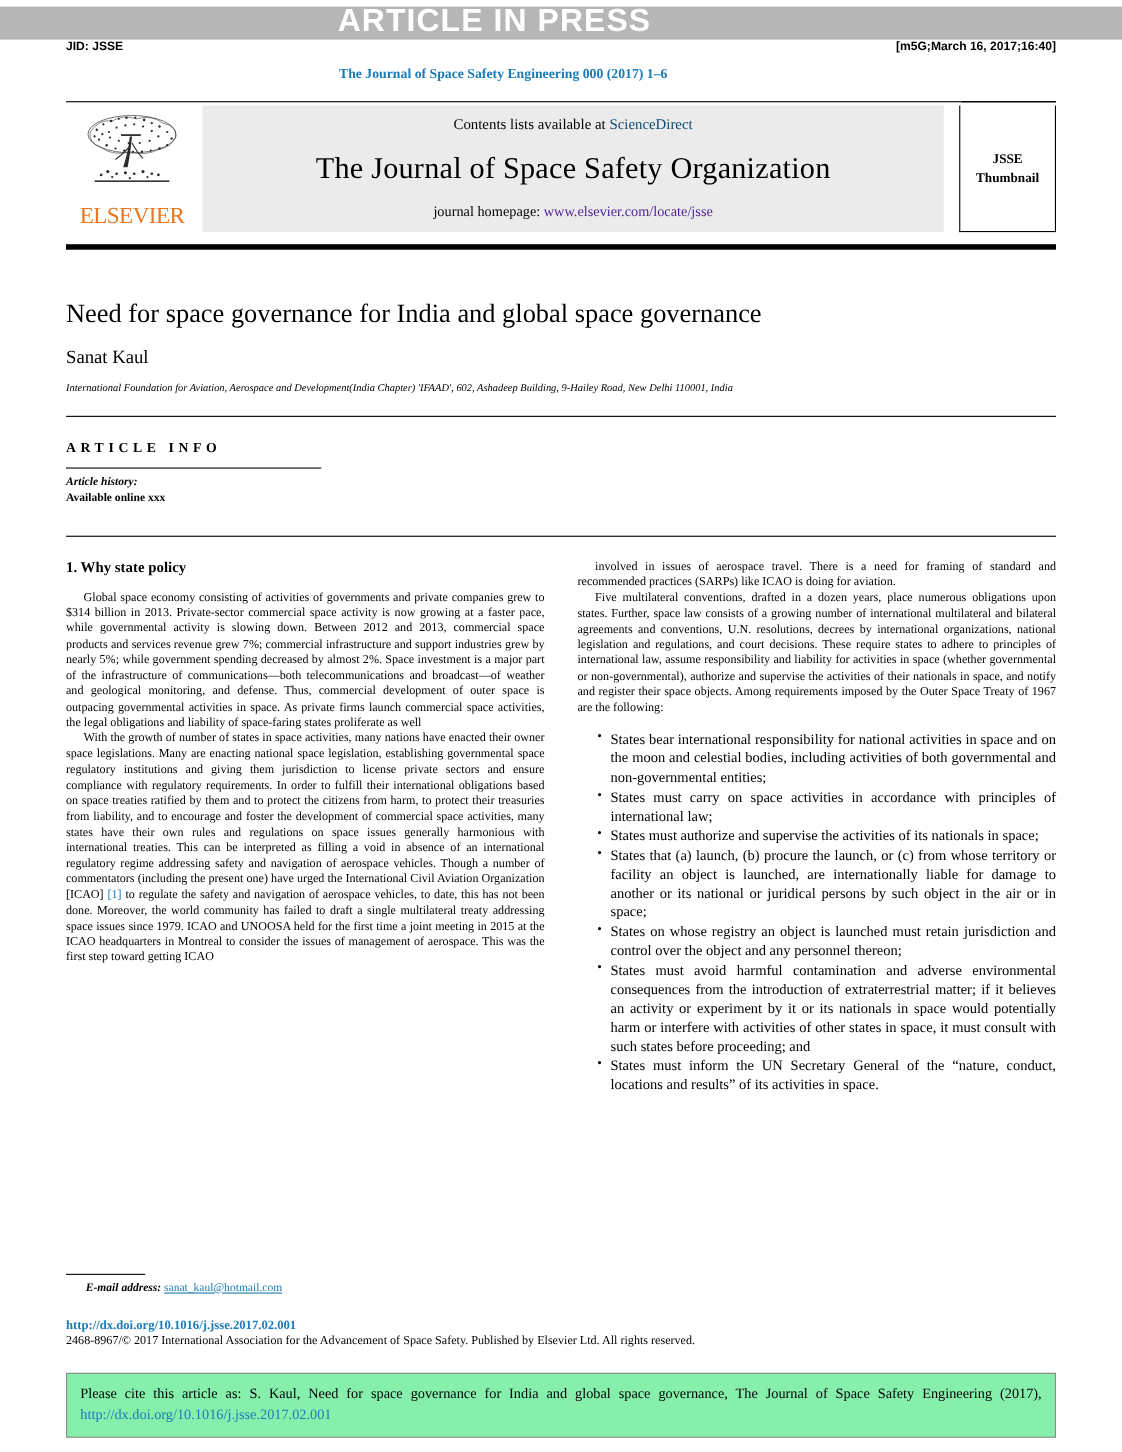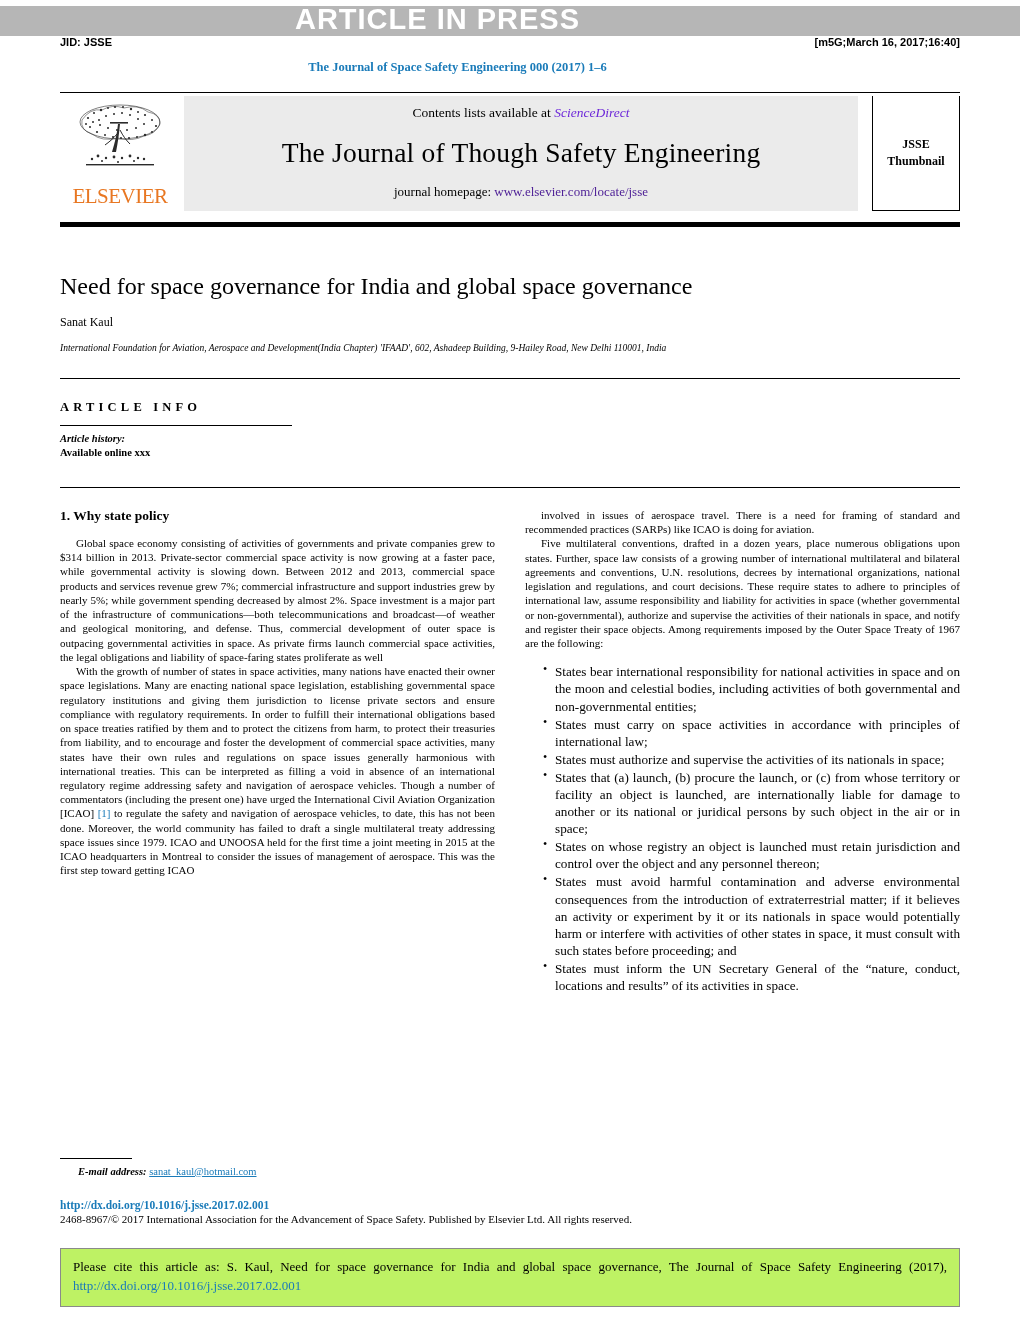--- a/index.html
+++ b/index.html
@@ -27,21 +27,21 @@
   .press-band {
     position: absolute;
     left: 0;
     top: 6px;
     width: 1020px;
     height: 30px;
     background: #b6b6b6;
   }
   .press-text {
     position: absolute;
-    left: 4px;
+    left: 16px;
     top: 4px;
     width: 867px;
     text-align: center;
     font-family: "Liberation Sans", "DejaVu Sans", sans-serif;
     font-size: 29px;
     font-weight: 700;
     letter-spacing: 1px;
     color: #ffffff;
     line-height: 30px;
   }
@@ -113,21 +113,21 @@
     display: flex;
     flex-direction: column;
     justify-content: space-between;
     align-items: center;
     padding: 9px 0 11px 0;
     margin-left: 4px;
   }
   .contents-line {
     font-size: 13.5px;
   }
-  .sd-link { color: #6d28d9; font-style: italic; }
+  .sd-link { color: #0c4a6e; }
   .journal-name {
     font-size: 27.5px;
     letter-spacing: 0.2px;
   }
   .homepage-line {
     font-size: 13px;
   }
   .hp-link { color: #4c1d95; }
   .thumb-box {
     flex: 0 0 86px;
@@ -161,21 +161,21 @@
 
   
   .title-block { position: absolute; left: 60px; top: 272px; width: 900px; }
   .art-title {
     font-size: 24px;
     font-weight: 400;
     margin: 0 0 14px 0;
     line-height: 1.2;
   }
   .authors {
-    font-size: 12px;
+    font-size: 17px;
     margin: 0 0 12px 0;
   }
   .affil {
     font-size: 9.5px;
     font-style: italic;
     margin: 0;
     line-height: 1.3;
   }
   .title-rule {
     position: absolute;
@@ -295,21 +295,21 @@
   }
 
   
   .cite-box {
     position: absolute;
     left: 60px;
     top: 1248px;
     width: 900px;
     box-sizing: border-box;
     border: 1.2px solid #8a8a8a;
-    background: #bef264;
+    background: #86efac;
     padding: 9px 12px 10px 12px;
   }
   .cite-text {
     font-size: 13px;
     line-height: 1.45;
     text-align: justify;
   }
   .cite-link { color: #1a7bb9; }
 </style>
 </head>
@@ -396,21 +396,21 @@
             </g>
           </svg>
         </div>
         <div class="elsevier-word">ELSEVIER</div>
       </div>
 
       <div class="journal-box">
         <div class="contents-line">
           <span>Contents lists available at </span><span class="sd-link">ScienceDirect</span>
         </div>
-        <div class="journal-name">The Journal of Though Safety Engineering</div>
+        <div class="journal-name">The Journal of Space Safety Organization</div>
         <div class="homepage-line">
           <span>journal homepage: </span><span class="hp-link">www.elsevier.com/locate/jsse</span>
         </div>
       </div>
 
       <div class="thumb-box">
         <div>JSSE</div>
         <div>Thumbnail</div>
       </div>
 

